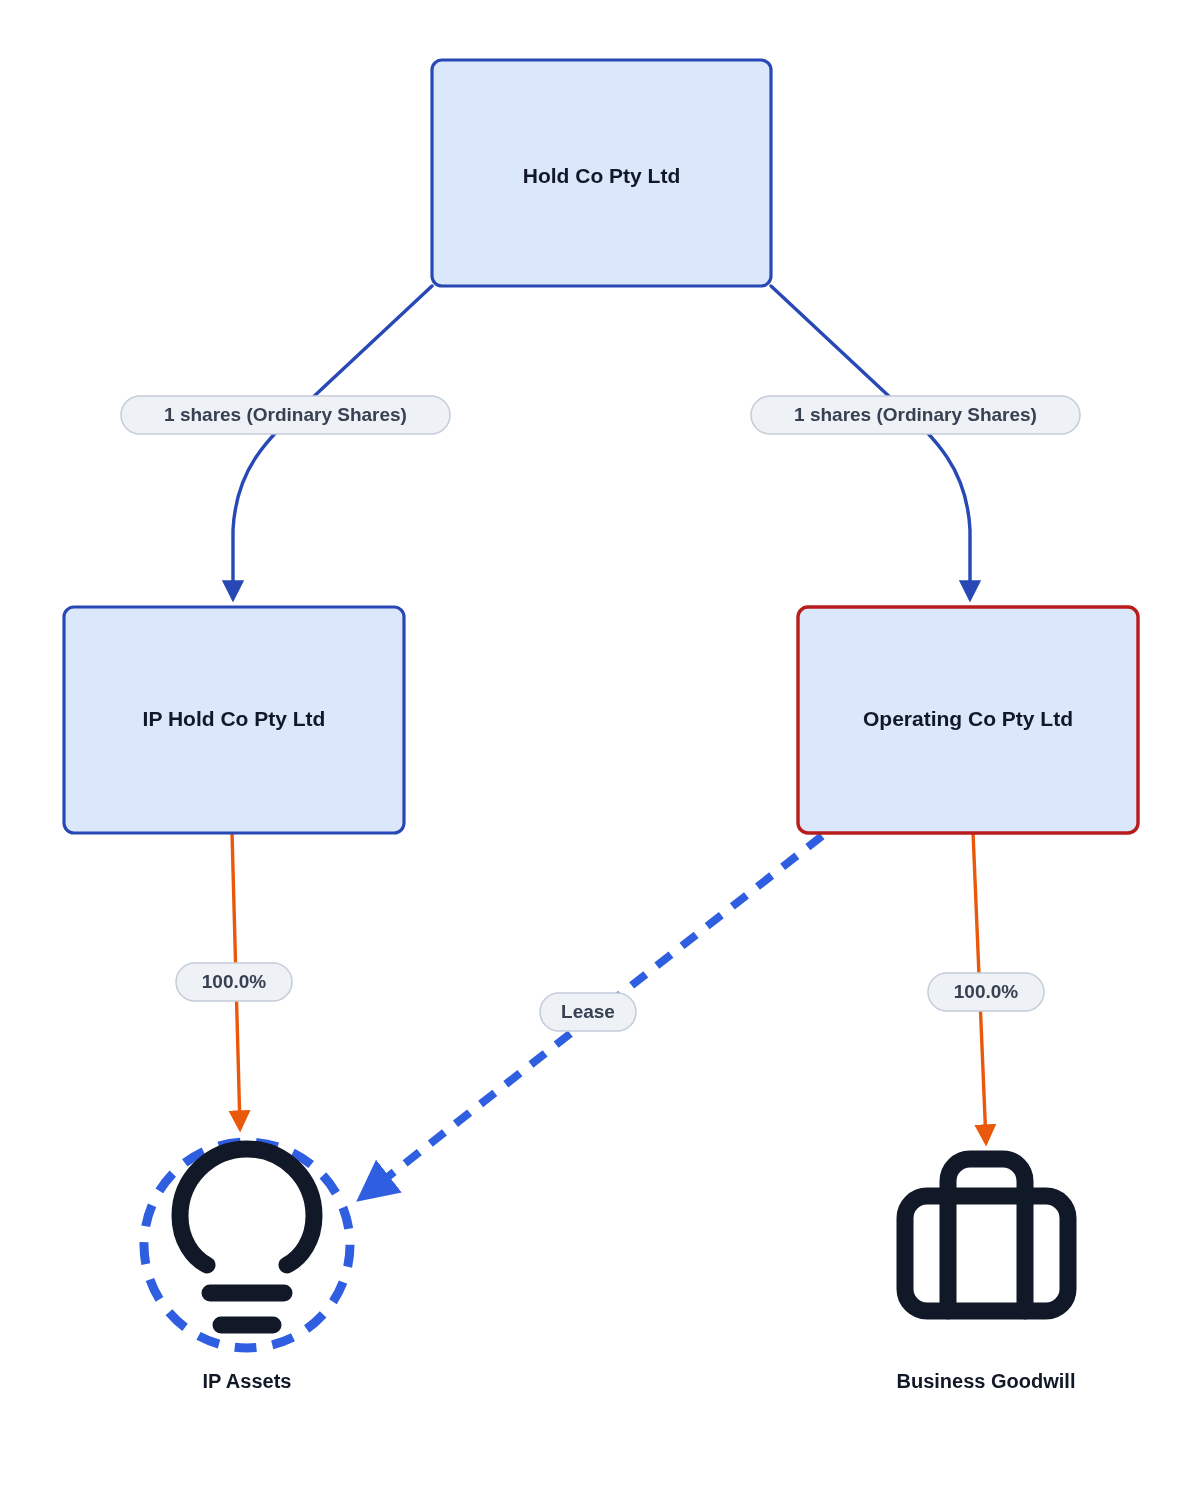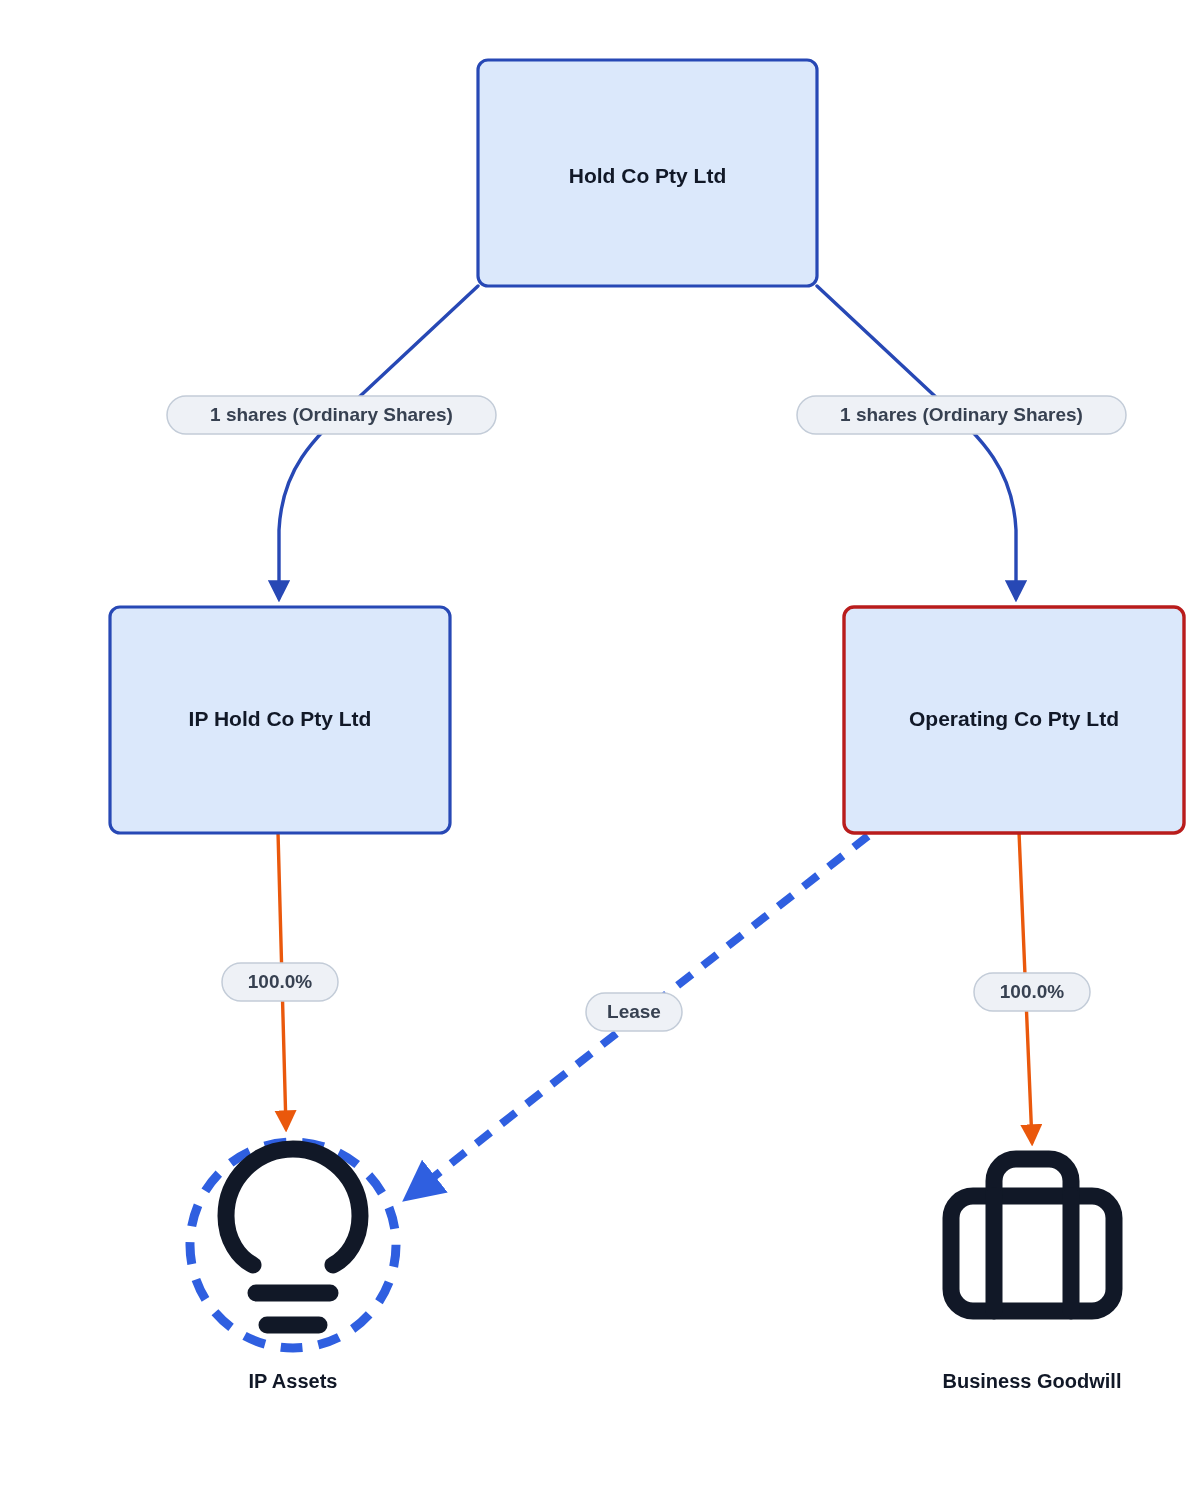--- a/index.html
+++ b/index.html
@@ -10,21 +10,20 @@
   body {
     width: 1200px;
     height: 1485px;
     font-family: "Liberation Sans", sans-serif;
     overflow: hidden;
   }
   #diagram-root {
     position: relative;
     width: 1012px;
     height: 1485px;
-    margin-left: 46px;
   }
   svg.diagram {
     display: block;
     width: 1200px;
     height: 1485px;
   }
   .node-label {
     font-family: "Liberation Sans", sans-serif;
     font-weight: bold;
     font-size: 21px;

